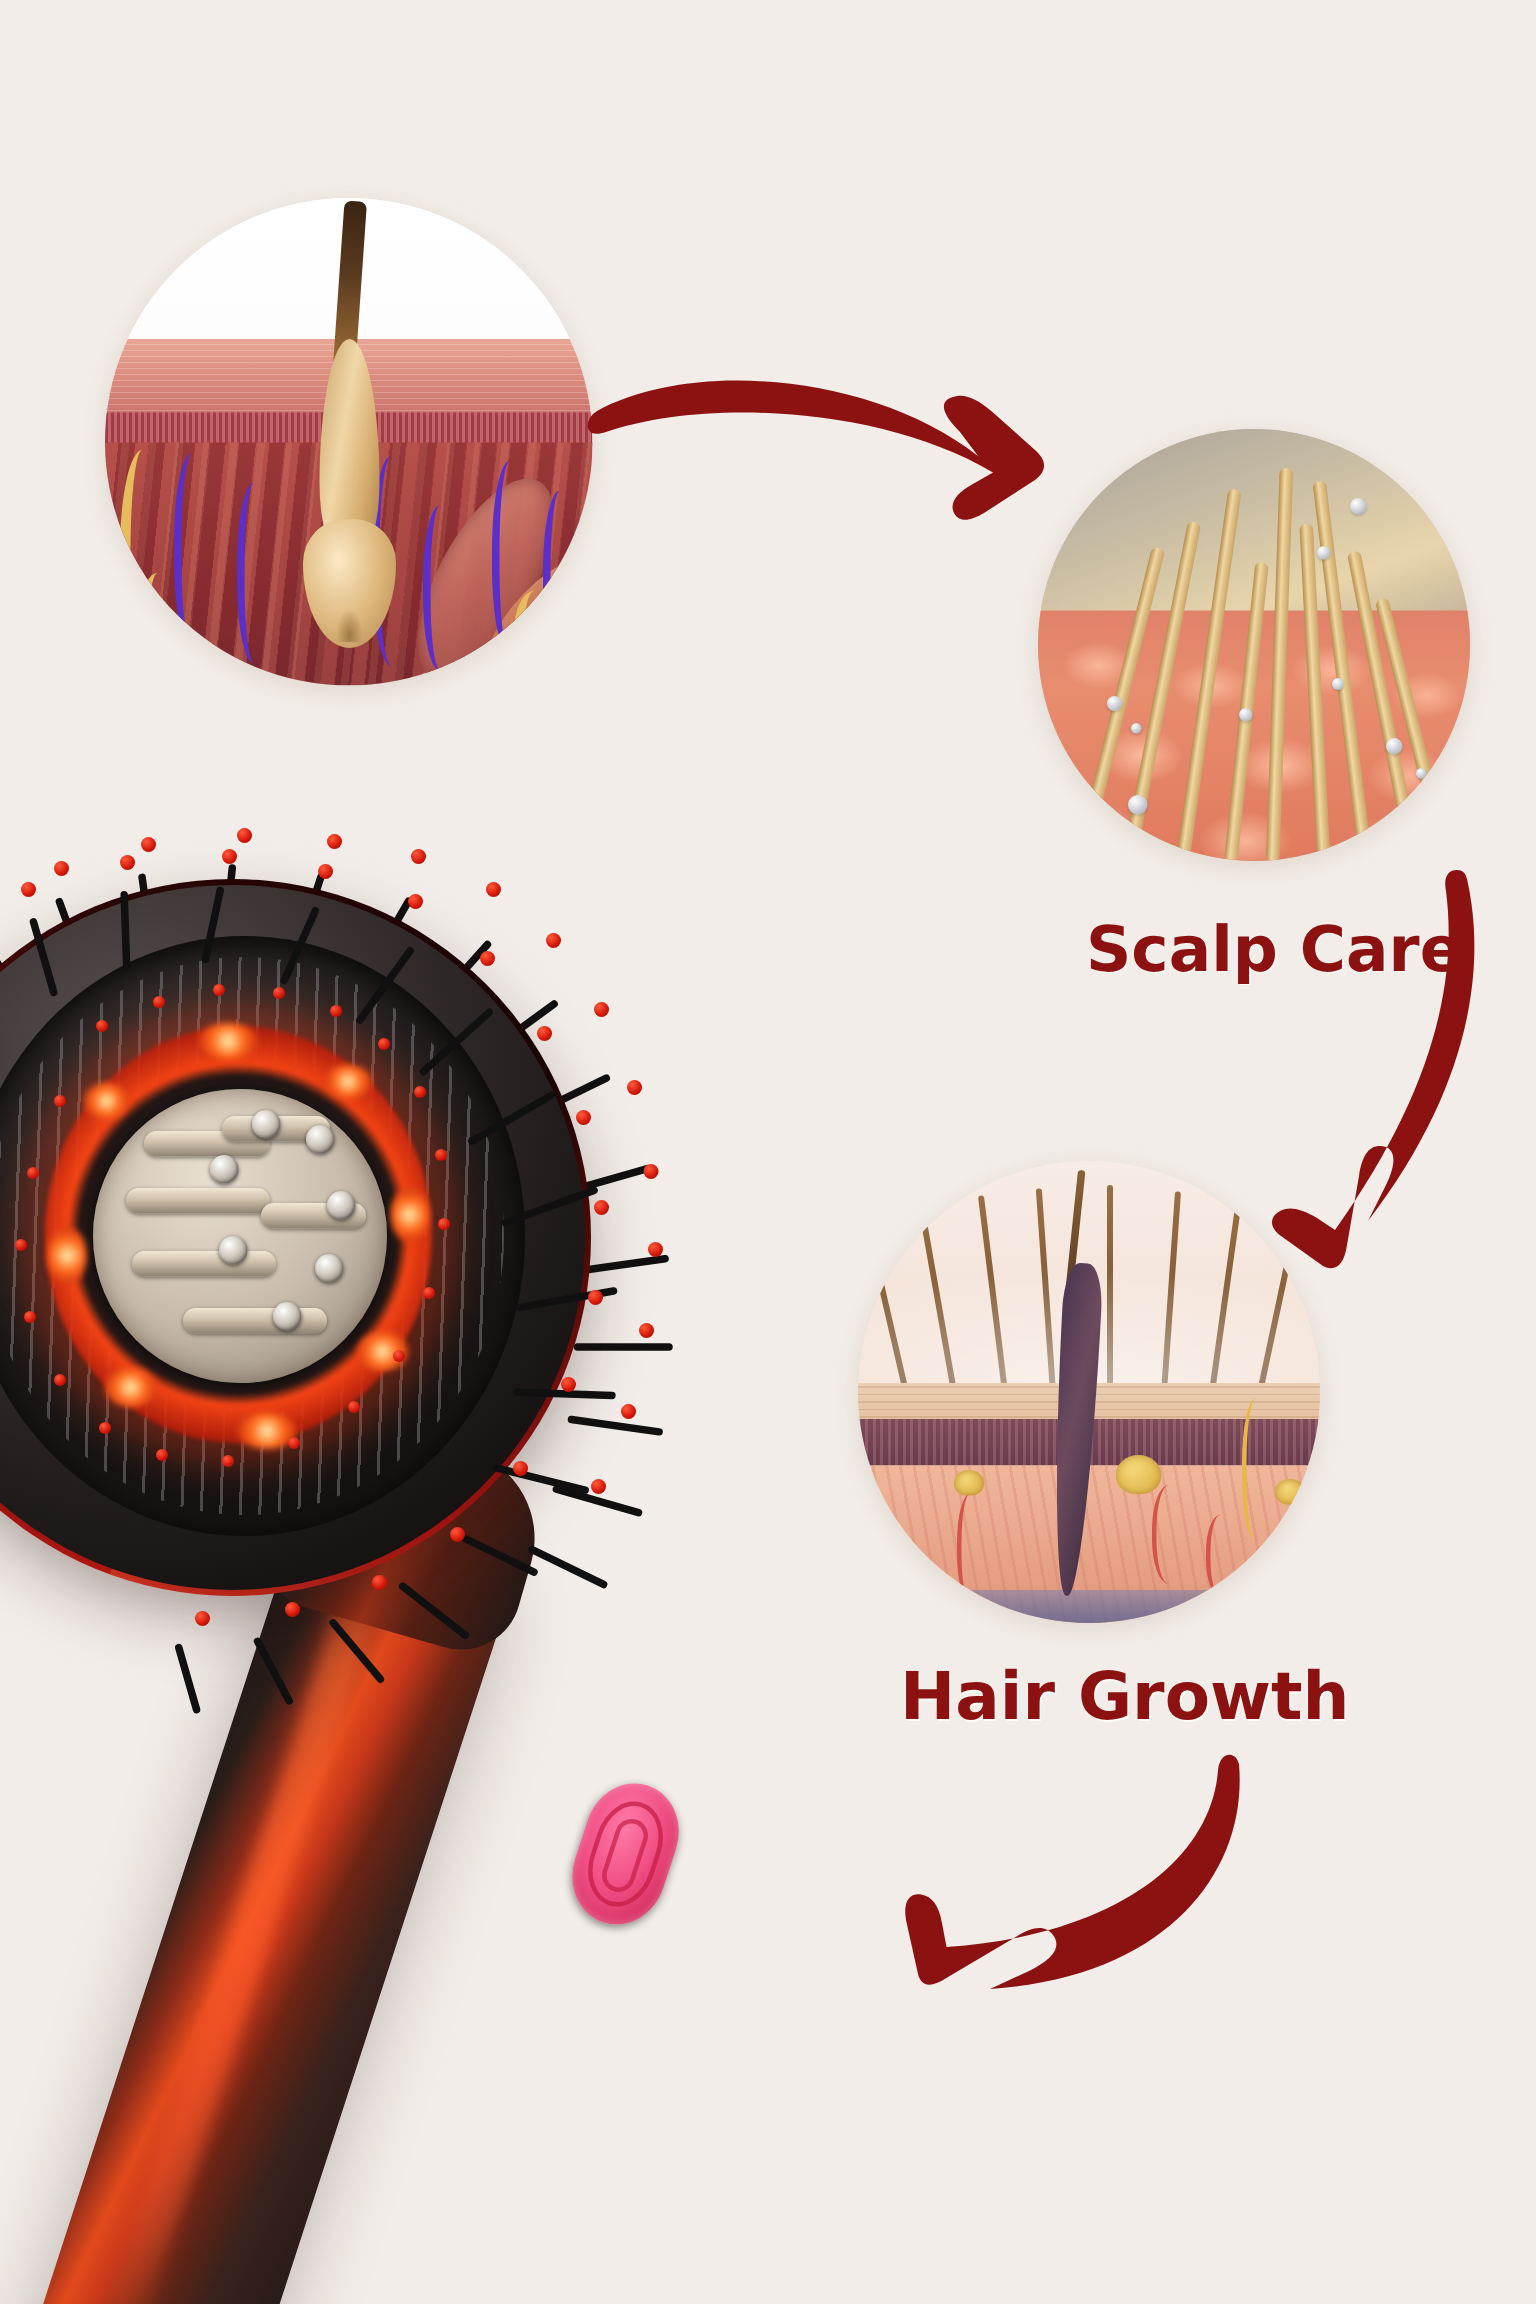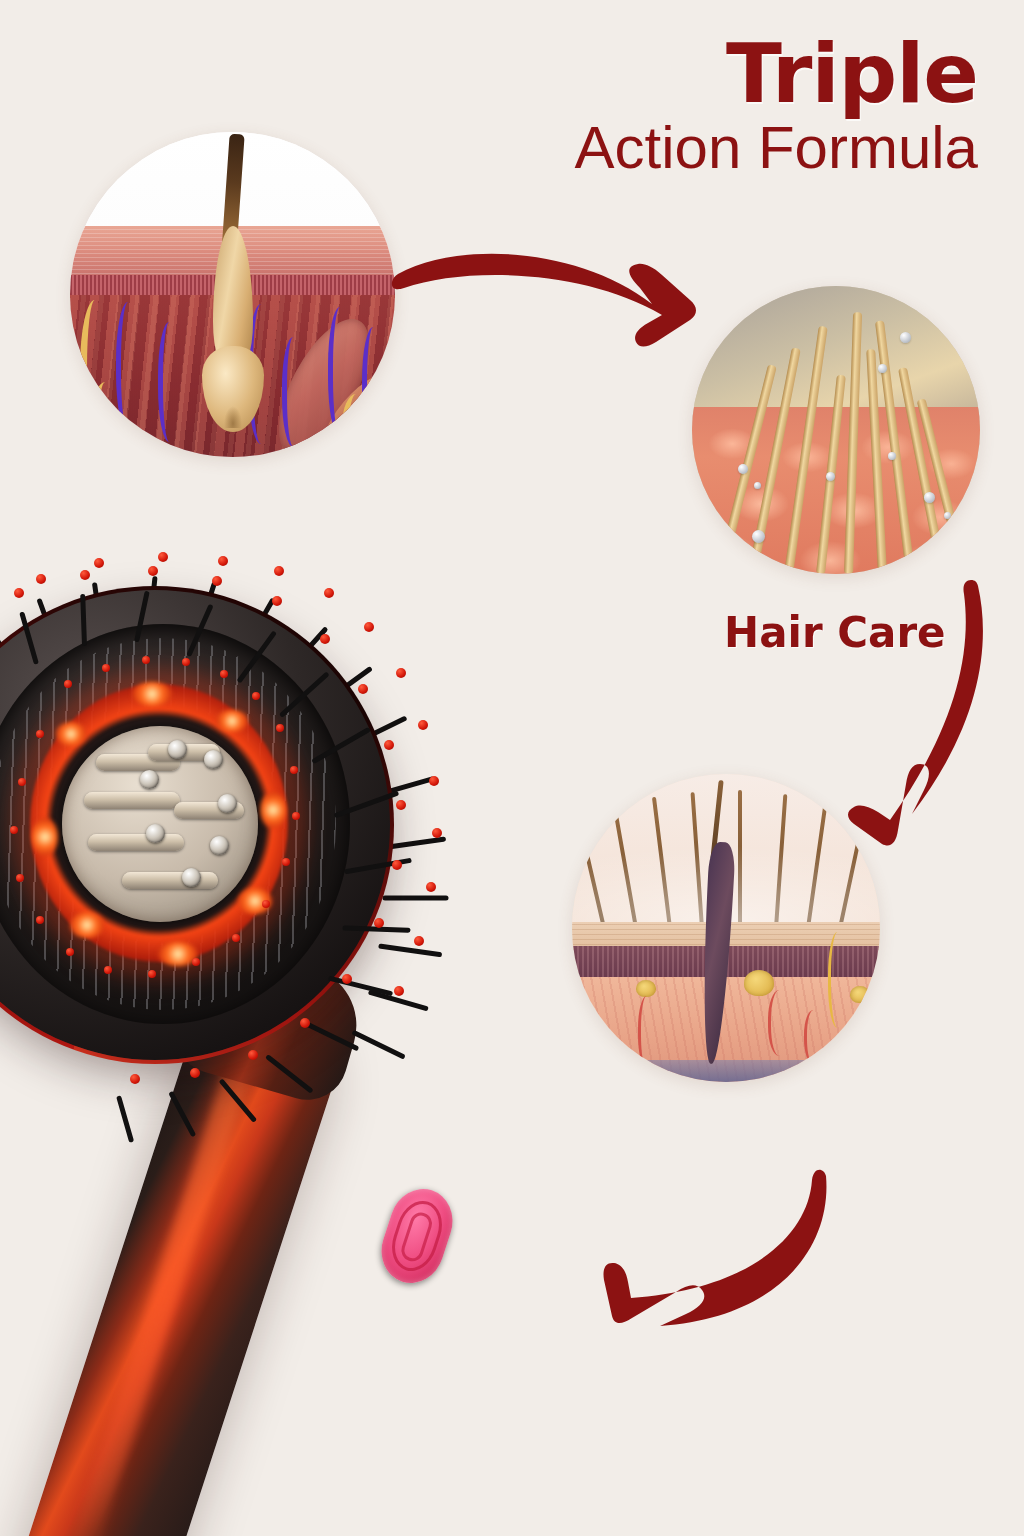--- a/index.html
+++ b/index.html
@@ -224,24 +224,20 @@
   .power-btn:before{content:"";position:absolute;left:9px;top:12px;right:9px;bottom:12px;
     border:3px solid rgba(198,30,70,.75);border-radius:50%/40%;}
   .power-btn:after{content:"";position:absolute;left:20px;top:24px;right:20px;bottom:22px;
     border:3px solid rgba(198,30,70,.7);border-radius:18px;}
 </style>
 </head>
 <body>
 
 <div class="stage">
 
-  <div class="title-block">
-    <div class="title-main">Triple</div>
-    <div class="title-sub">Action Formula</div>
-  </div>
 
   <div class="circle" id="c1">
     <div class="sky"></div>
     <div class="epidermis"></div>
     <div class="epi-lines"></div>
     <div class="papillae"></div>
     <div class="dermis"></div>
     <div class="dermis-tex"></div>
     <div class="muscle"></div>
     <div class="muscle2"></div>
@@ -281,21 +277,21 @@
     <div class="drop" style="left:46px;top:178px;width:10px;height:10px;"></div>
     <div class="drop" style="left:62px;top:196px;width:7px;height:7px;"></div>
     <div class="drop" style="left:134px;top:186px;width:9px;height:9px;"></div>
     <div class="drop" style="left:196px;top:166px;width:8px;height:8px;"></div>
     <div class="drop" style="left:232px;top:206px;width:11px;height:11px;"></div>
     <div class="drop" style="left:252px;top:226px;width:7px;height:7px;"></div>
     <div class="drop" style="left:186px;top:78px;width:9px;height:9px;"></div>
     <div class="drop" style="left:208px;top:46px;width:11px;height:11px;"></div>
     <div class="drop" style="left:60px;top:244px;width:13px;height:13px;"></div>
   </div>
-  <div class="caption" style="left:724px;top:608px;font-size:42px;">Hair Care</div>
+  <div class="caption" style="left:724px;top:608px;font-size:42px;">Scalp Care</div>
 
   <div class="circle" id="c3">
     <div class="air"></div>
 
     <div class="tophair" style="left:30px;top:44px;height:110px;transform:rotate(-13deg);"></div>
     <div class="tophair" style="left:62px;top:30px;height:124px;transform:rotate(-10deg);"></div>
     <div class="tophair" style="left:96px;top:22px;height:132px;transform:rotate(-7deg);"></div>
     <div class="tophair" style="left:128px;top:18px;height:136px;transform:rotate(-4deg);"></div>
     <div class="tophair" style="left:166px;top:16px;height:138px;transform:rotate(0deg);"></div>
     <div class="tophair" style="left:202px;top:20px;height:134px;transform:rotate(4deg);"></div>
@@ -313,20 +309,21 @@
     <div class="foll-hair"></div>
     <div class="follicle"></div>
     <div class="gland" style="left:172px;top:196px;"></div>
     <div class="gland" style="left:64px;top:206px;width:20px;height:17px;"></div>
     <div class="gland" style="left:278px;top:212px;width:20px;height:17px;"></div>
     <div class="capil" style="left:66px;top:222px;width:16px;height:72px;"></div>
     <div class="capil" style="left:196px;top:216px;width:22px;height:66px;"></div>
     <div class="capil" style="left:232px;top:236px;width:18px;height:54px;"></div>
     <div class="nervey" style="left:256px;top:158px;width:18px;height:96px;"></div>
   </div>
+  <div class="caption" style="left:600px;top:1106px;font-size:44px;">Hair Growth</div>
 
   <svg class="arrow-svg" style="left:390px;top:230px;" width="330" height="140" viewBox="0 0 330 140">
     <path class="arrow-path" d="M8,44 C70,10 190,18 262,74 L250,58 C236,44 236,36 248,34 C254,33 262,36 272,45
       L300,70 C308,77 308,84 300,90 L266,112 C256,118 249,118 246,112 C243,106 247,99 258,93 L272,85
       C196,40 78,36 14,58 C5,61 1,58 2,52 C3,48 5,46 8,44 Z"></path>
   </svg>
 
   <svg class="arrow-svg" style="left:850px;top:578px;" width="150" height="290" viewBox="0 0 150 290">
     <path class="arrow-path" d="M128,8 C142,70 128,150 62,236 L74,212 C82,196 80,186 70,186
       C62,186 58,193 56,206 L48,252 C46,266 40,270 32,266 L4,246 C-4,240 -4,233 4,229 C10,226 18,228 28,234 L40,242

